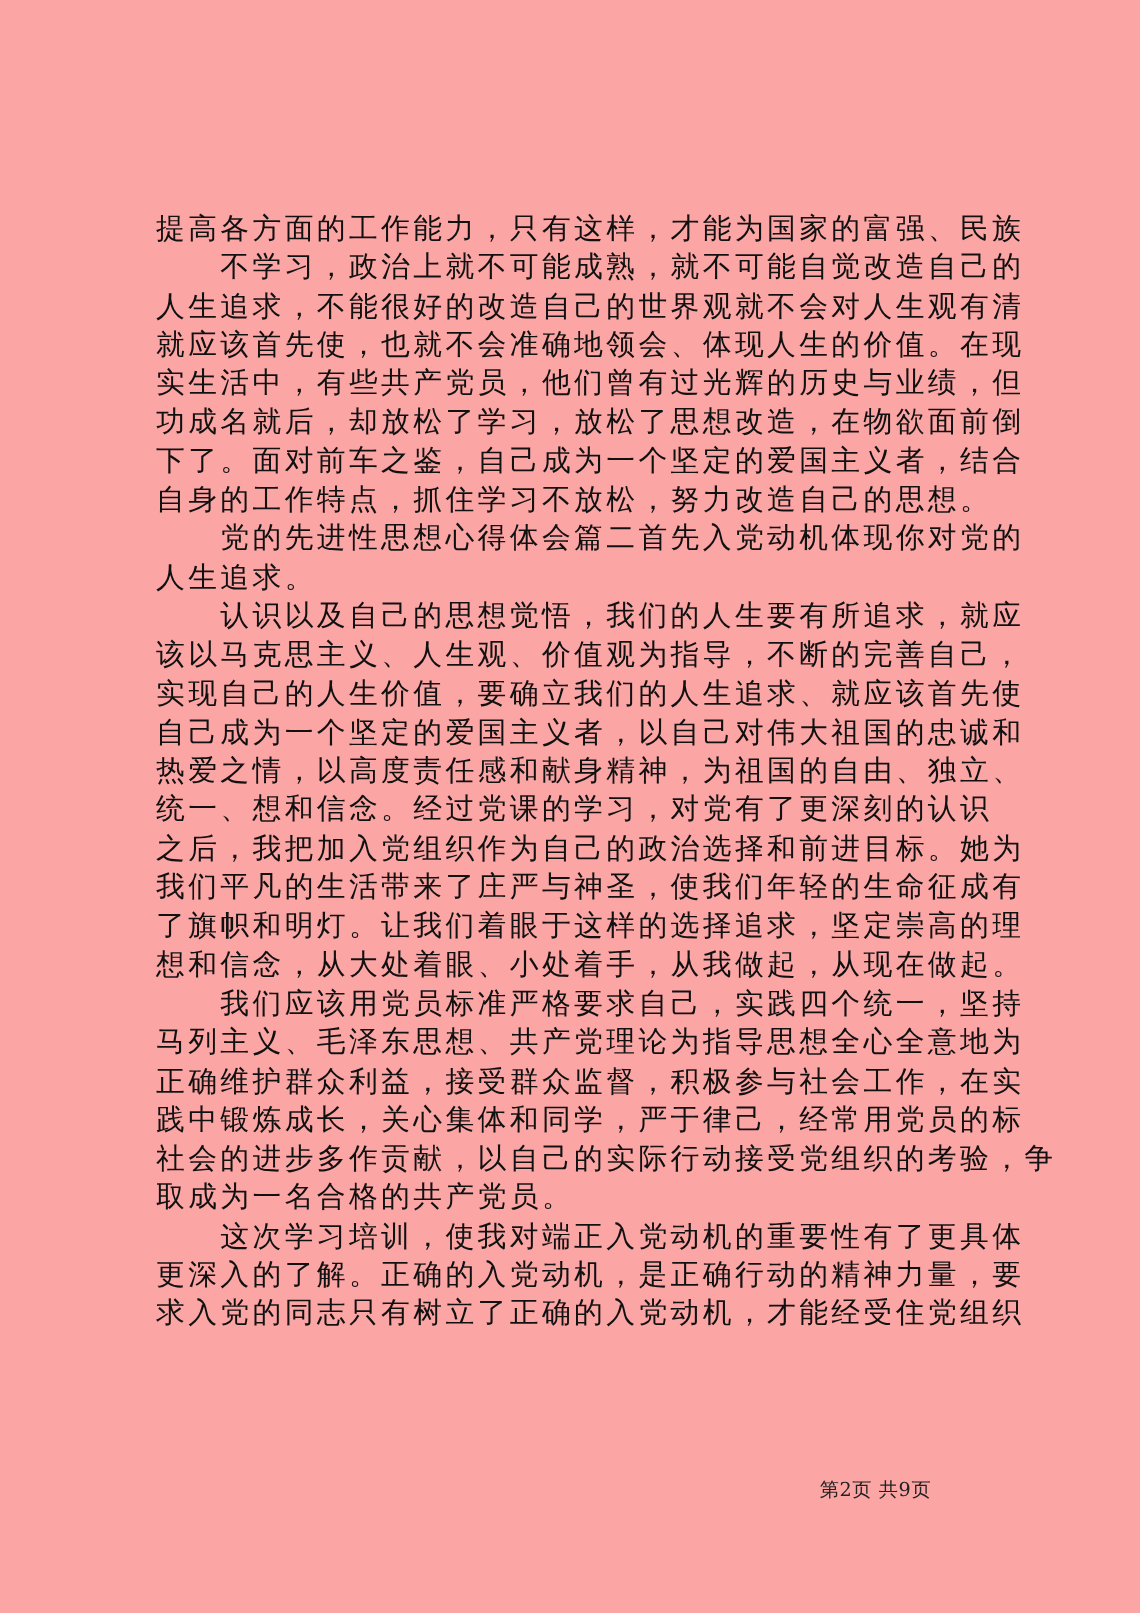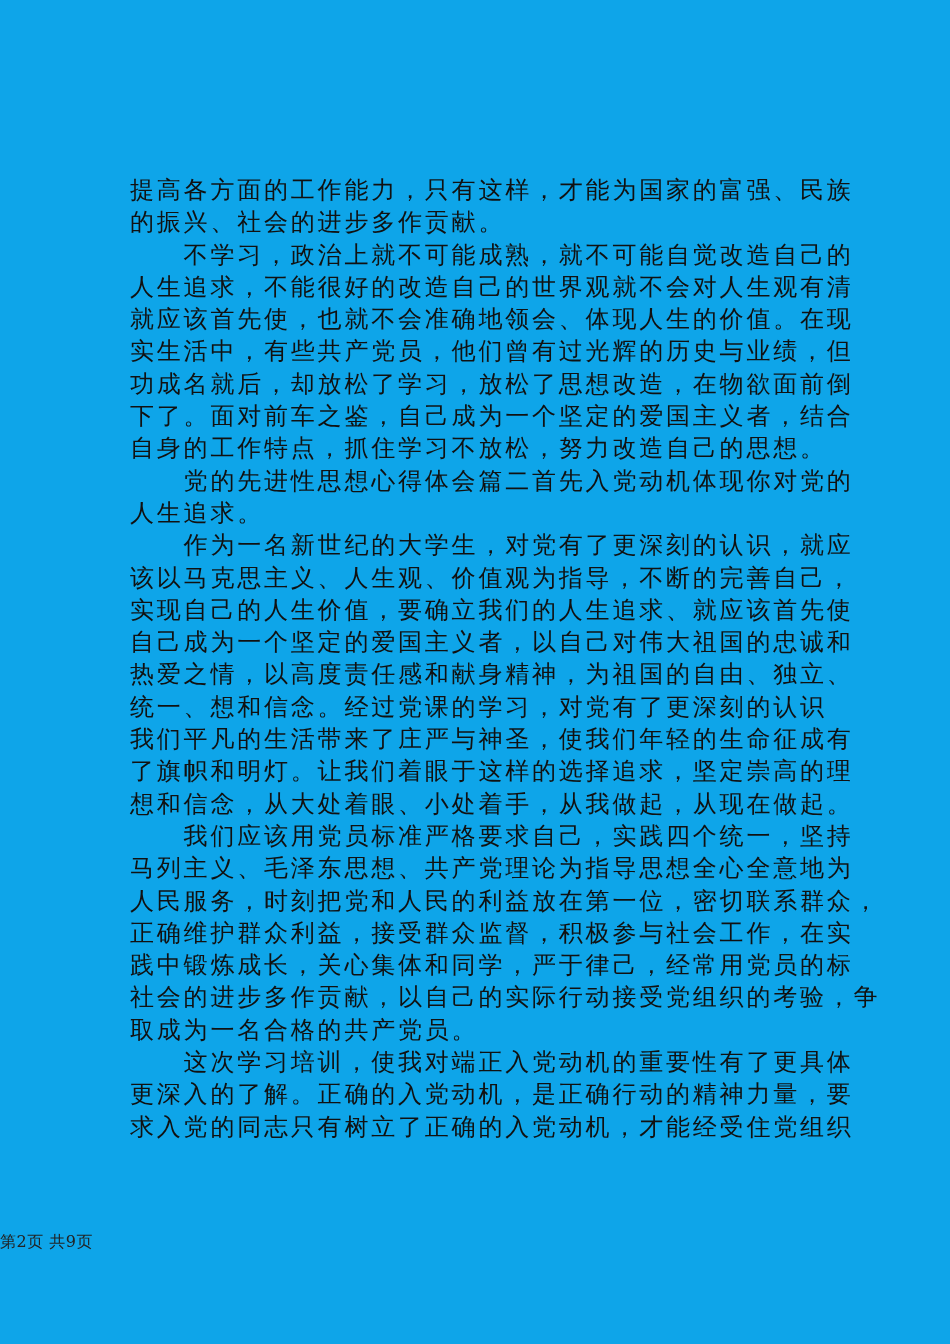--- a/index.html
+++ b/index.html
@@ -1,52 +1,51 @@
 <!DOCTYPE html>
 <html><head>
 <meta charset="utf-8">
 <style>
   html, body { margin:0; padding:0; background:#ffffff; }
   body { width:950px; height:1344px; position:relative; overflow:hidden;
          font-family: "DejaVu Serif", "Liberation Serif", serif; color:#111; }
-  .page { position:absolute; left:0; top:0; width:950px; height:1344px; background:#0ea5e9; }
+  .page { position:absolute; left:0; top:0; width:950px; height:1344px; background:#fca5a5; }
   .body-text { position:absolute; left:130px; top:174px; width:700px; }
   .line { height:32.3px; line-height:32.3px; font-size:24px; white-space:nowrap;
           letter-spacing:2.8px; }
-  .footer { position:absolute; top:1232px; left:0; width:776px; text-align:left;
+  .footer { position:absolute; top:1232px; left:0; width:776px; text-align:right;
             font-size:16px; color:#222; letter-spacing:0.5px; }
 </style>
 </head>
 <body>
 
 <div class="page">
   <div class="body-text" id="body-text">
       <div class="line">提高各方面的工作能力，只有这样，才能为国家的富强、民族</div>
-      <div class="line">的振兴、社会的进步多作贡献。</div>
       <div class="line">　　不学习，政治上就不可能成熟，就不可能自觉改造自己的</div>
       <div class="line">人生追求，不能很好的改造自己的世界观就不会对人生观有清</div>
       <div class="line">就应该首先使，也就不会准确地领会、体现人生的价值。在现</div>
       <div class="line">实生活中，有些共产党员，他们曾有过光辉的历史与业绩，但</div>
       <div class="line">功成名就后，却放松了学习，放松了思想改造，在物欲面前倒</div>
       <div class="line">下了。面对前车之鉴，自己成为一个坚定的爱国主义者，结合</div>
       <div class="line">自身的工作特点，抓住学习不放松，努力改造自己的思想。</div>
       <div class="line">　　党的先进性思想心得体会篇二首先入党动机体现你对党的</div>
       <div class="line">人生追求。</div>
-      <div class="line">　　作为一名新世纪的大学生，对党有了更深刻的认识，就应</div>
+      <div class="line">　　认识以及自己的思想觉悟，我们的人生要有所追求，就应</div>
       <div class="line">该以马克思主义、人生观、价值观为指导，不断的完善自己，</div>
       <div class="line">实现自己的人生价值，要确立我们的人生追求、就应该首先使</div>
       <div class="line">自己成为一个坚定的爱国主义者，以自己对伟大祖国的忠诚和</div>
       <div class="line">热爱之情，以高度责任感和献身精神，为祖国的自由、独立、</div>
       <div class="line">统一、想和信念。经过党课的学习，对党有了更深刻的认识</div>
+      <div class="line">之后，我把加入党组织作为自己的政治选择和前进目标。她为</div>
       <div class="line">我们平凡的生活带来了庄严与神圣，使我们年轻的生命征成有</div>
       <div class="line">了旗帜和明灯。让我们着眼于这样的选择追求，坚定崇高的理</div>
       <div class="line">想和信念，从大处着眼、小处着手，从我做起，从现在做起。</div>
       <div class="line">　　我们应该用党员标准严格要求自己，实践四个统一，坚持</div>
       <div class="line">马列主义、毛泽东思想、共产党理论为指导思想全心全意地为</div>
-      <div class="line">人民服务，时刻把党和人民的利益放在第一位，密切联系群众，</div>
       <div class="line">正确维护群众利益，接受群众监督，积极参与社会工作，在实</div>
       <div class="line">践中锻炼成长，关心集体和同学，严于律己，经常用党员的标</div>
       <div class="line">社会的进步多作贡献，以自己的实际行动接受党组织的考验，争</div>
       <div class="line">取成为一名合格的共产党员。</div>
       <div class="line">　　这次学习培训，使我对端正入党动机的重要性有了更具体</div>
       <div class="line">更深入的了解。正确的入党动机，是正确行动的精神力量，要</div>
       <div class="line">求入党的同志只有树立了正确的入党动机，才能经受住党组织</div>
     </div>
   <div class="footer">第2页 共9页</div>
 </div>

